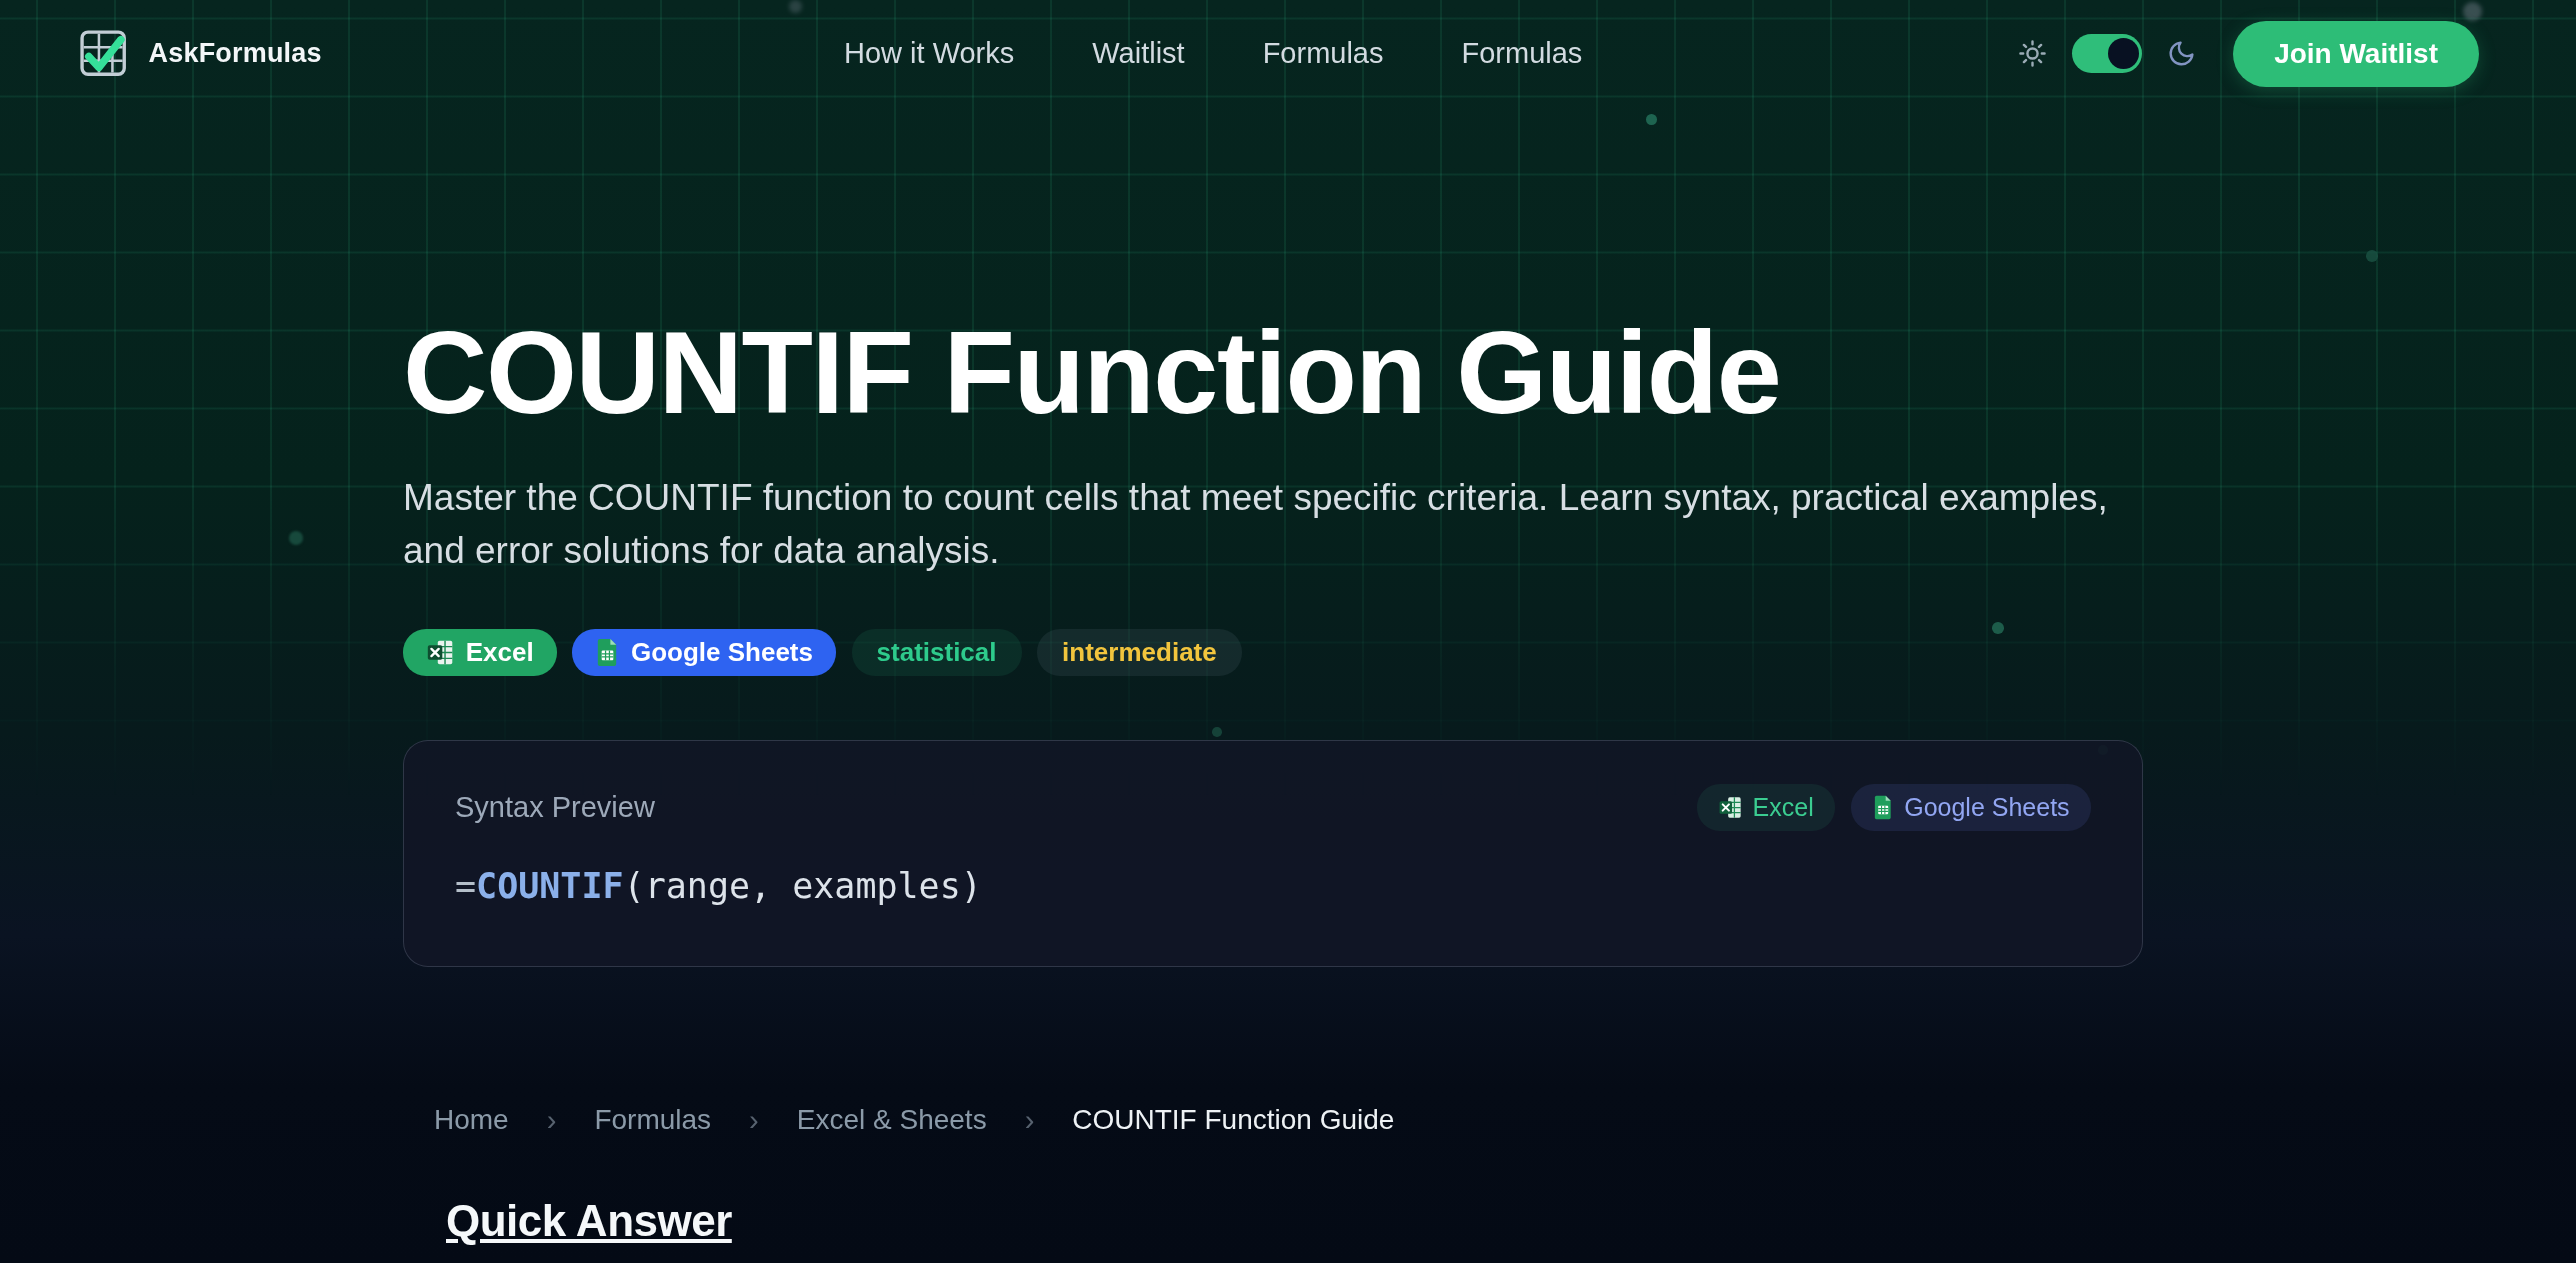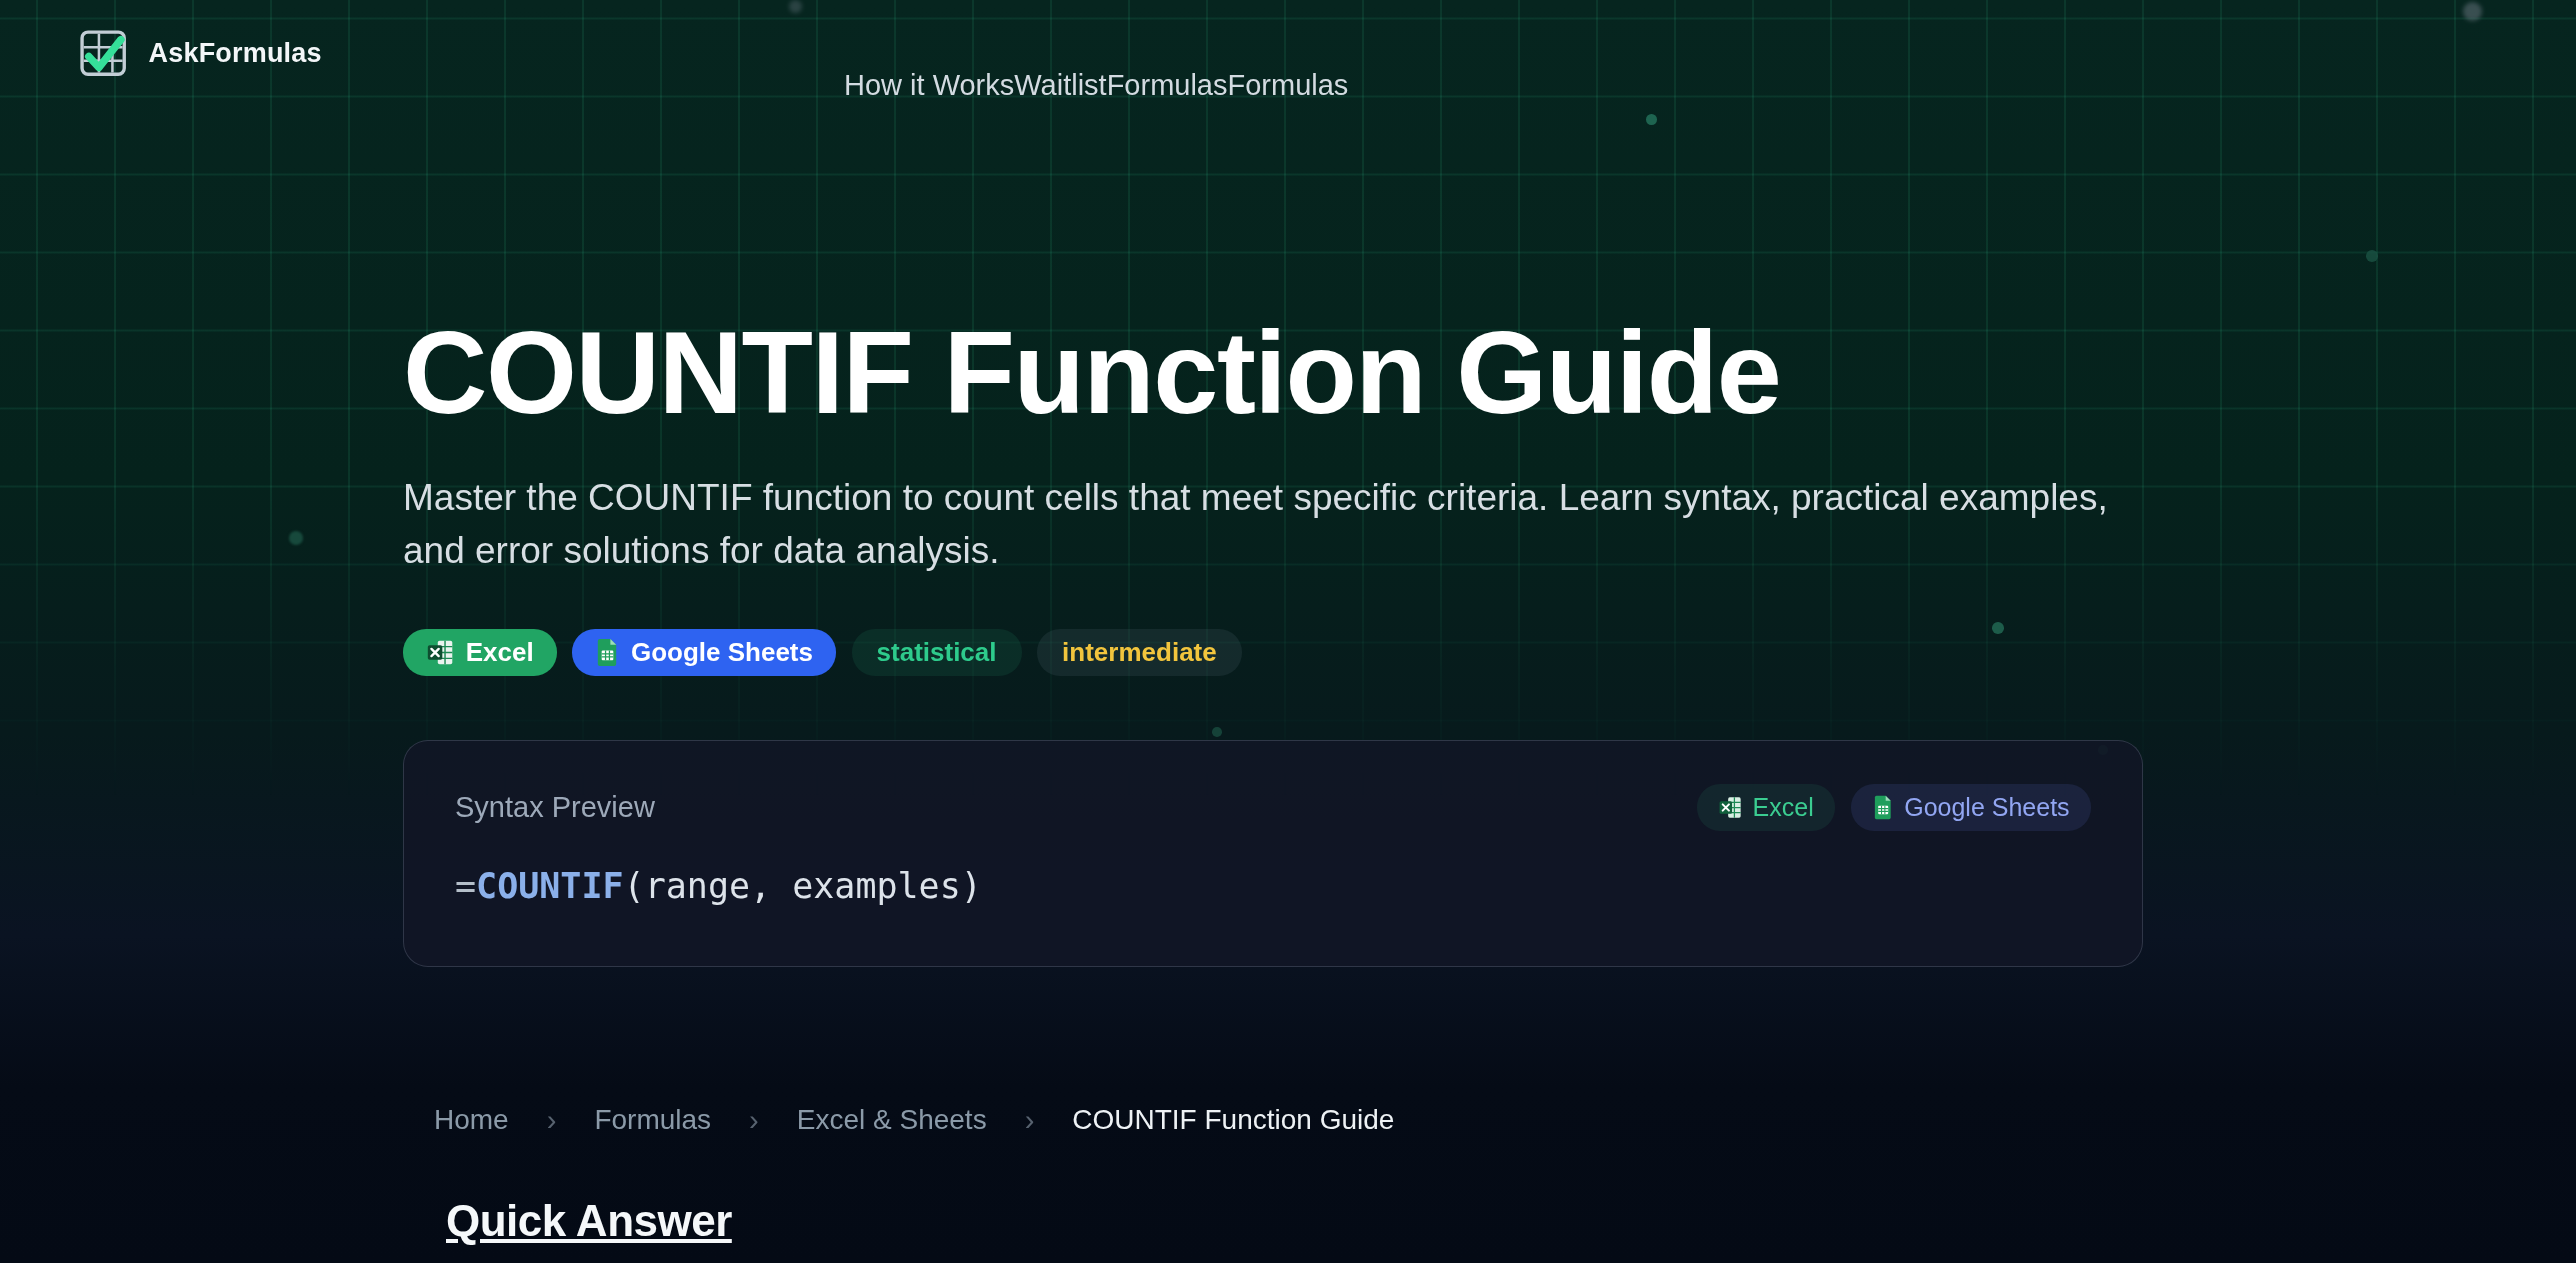--- a/index.html
+++ b/index.html
@@ -36,21 +36,21 @@
   .dot.d8{left:789px;top:0px;width:12.6px;height:12.6px;background:#6e7a85;opacity:.35;filter:blur(1.9px);}
 
   
   .topbar{
     position:absolute;left:0;top:0;right:0;height:107px;z-index:3;
     display:flex;align-items:center;
     padding:0 97px 0 76px;box-sizing:border-box;
   }
   .brand{display:flex;align-items:center;gap:16.5px;cursor:pointer;}
   .brand-name{color:#f3f6f8;font-size:27px;font-weight:700;letter-spacing:0.2px;}
-  .nav-links{position:absolute;left:844px;top:0;height:107px;display:flex;align-items:center;margin-top:32px;}
+  .nav-links{position:absolute;left:844px;top:0;height:107px;display:flex;align-items:center;gap:78px;}
   .nav-link{color:#d3dbe1;font-size:29px;font-weight:400;text-decoration:none;cursor:pointer;}
   .right-controls{margin-left:auto;display:flex;align-items:center;gap:25px;}
   .icon-btn{display:flex;align-items:center;justify-content:center;}
   .toggle{width:70px;height:39px;border-radius:19.4px;background:#2fbe7a;position:relative;cursor:pointer;flex:0 0 auto;}
   .toggle .knob{position:absolute;top:3.9px;right:3.9px;width:31px;height:31px;border-radius:50%;background:#081122;}
   .cta-btn{
     margin-left:11.7px;height:66px;padding:0 41px;border:none;border-radius:33px;
     background:#2dbd77;color:#ffffff;font-size:28px;font-weight:700;
     font-family:"Liberation Sans",sans-serif;cursor:pointer;
     display:flex;align-items:center;box-shadow:0 3.9px 17.5px rgba(45,189,119,0.25);
@@ -141,20 +141,37 @@
     <span class="brand-name">AskFormulas</span>
   </div>
 
   <nav class="nav-links">
     <a class="nav-link">How it Works</a>
     <a class="nav-link">Waitlist</a>
     <a class="nav-link">Formulas</a>
     <a class="nav-link">Formulas</a>
   </nav>
 
+  <div class="right-controls">
+    <span class="icon-btn">
+      <svg width="29" height="29" viewBox="0 0 24 24" fill="none" stroke="#9aabb5" stroke-width="2" stroke-linecap="round">
+        <circle cx="12" cy="12" r="4.2"></circle>
+        <path d="M12 2v2.3 M12 19.7V22 M2 12h2.3 M19.7 12H22 M4.9 4.9l1.7 1.7 M17.4 17.4l1.7 1.7 M19.1 4.9l-1.7 1.7 M6.6 17.4l-1.7 1.7"></path>
+      </svg>
+    </span>
+    <div class="toggle">
+      <div class="knob"></div>
+    </div>
+    <span class="icon-btn">
+      <svg width="29" height="29" viewBox="0 0 24 24" fill="none" stroke="#8294c2" stroke-width="2" stroke-linecap="round" stroke-linejoin="round">
+        <path d="M21 12.79A9 9 0 1 1 11.21 3 7 7 0 0 0 21 12.79z"></path>
+      </svg>
+    </span>
+    <button class="cta-btn">Join Waitlist</button>
+  </div>
 </header>
 
 <section class="hero">
   <h1 class="hero-title">COUNTIF Function Guide</h1>
   <p class="hero-sub">Master the COUNTIF function to count cells that meet specific criteria. Learn syntax, practical examples, and error solutions for data analysis.</p>
 
   <div class="badge-row">
     <span class="badge excel">
       <span>
         <svg width="29" height="29" viewBox="0 0 32 32">

